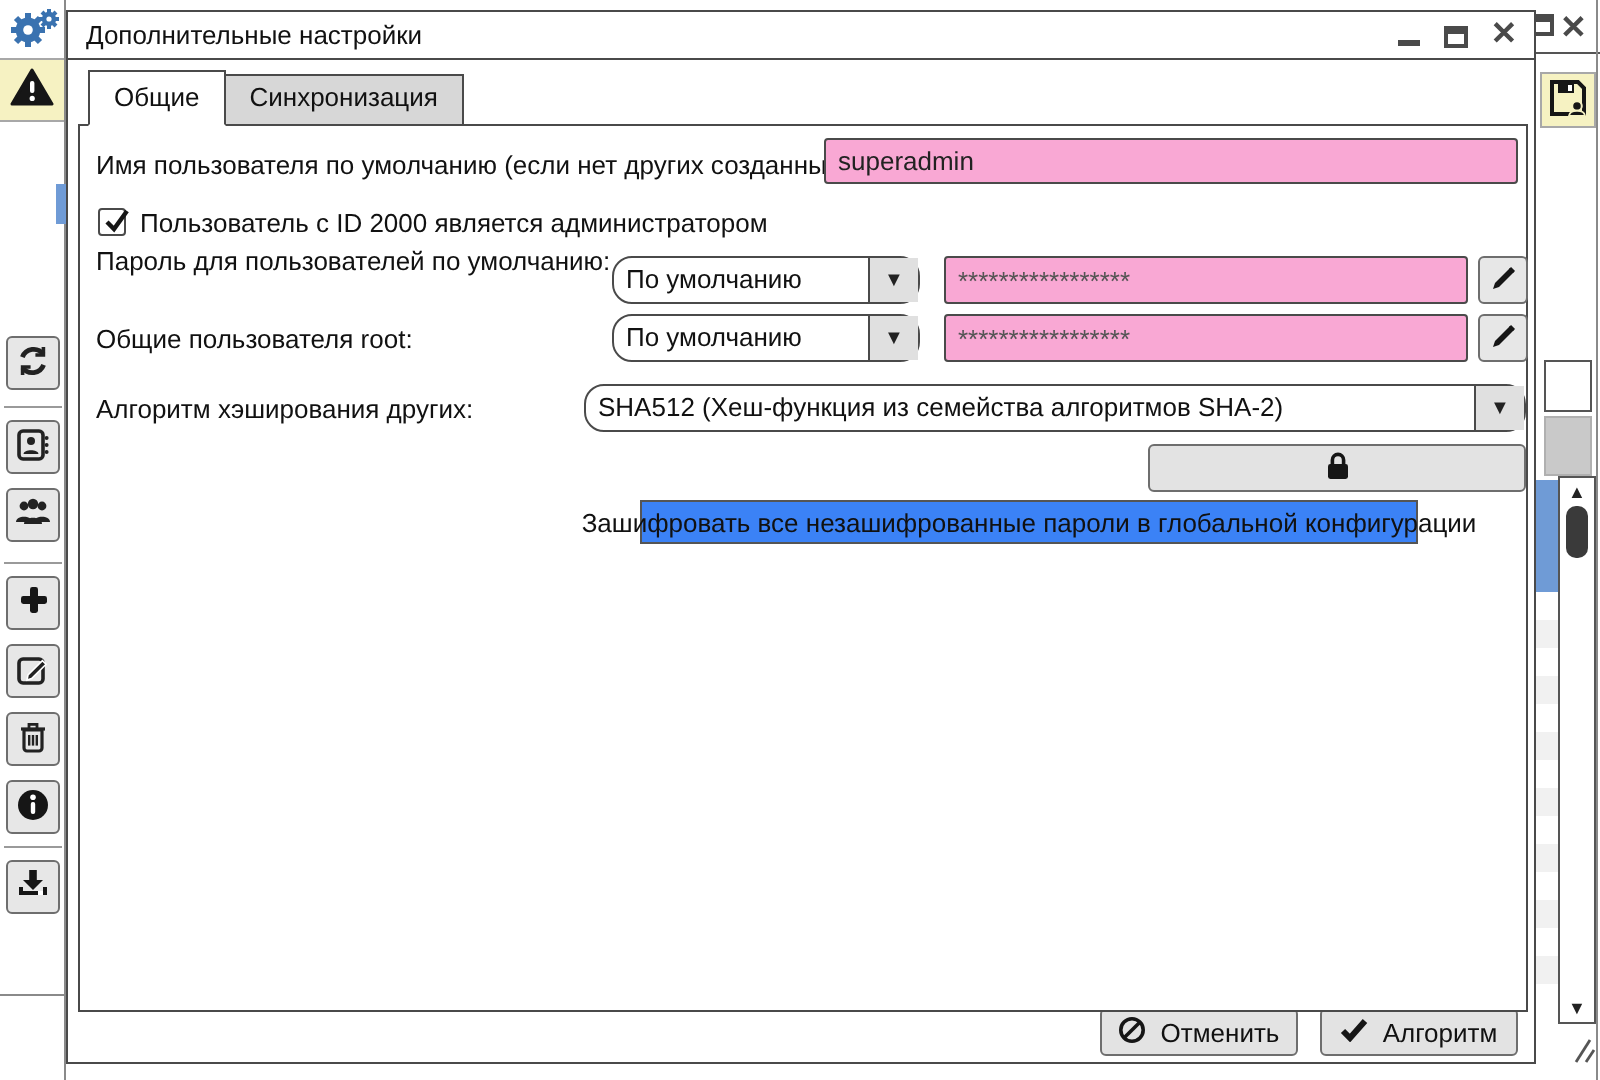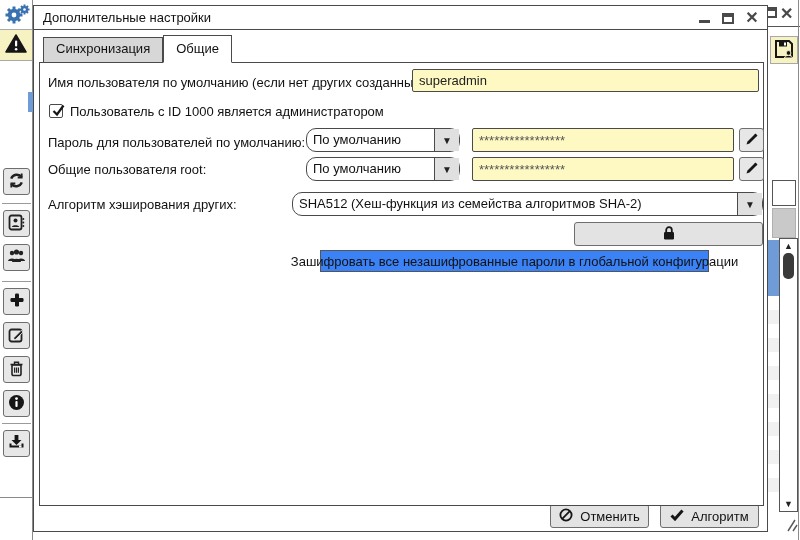--- a/index.html
+++ b/index.html
@@ -44,21 +44,21 @@
   .ic-close { font-size:16px; font-weight:bold; color:#4a4a4a; line-height:14px; }
 
   .tabbar { position:absolute; left:10px; top:29px; height:28px; display:flex; }
   .tab { padding:5px 12px 4px 12px; border:1px solid #4a4a4a; font-size:13px; }
   .tab.active { background:#fff; border-bottom:1px solid #fff; z-index:3; position:relative; margin-top:0; }
   .tab.inactive { background:#d7d7d7; margin-left:-1px; margin-top:2px; padding-top:3px; }
 
   .panel { position:absolute; left:5px; top:56px; width:725px; height:444px; border:1px solid #4a4a4a; background:#fff; z-index:2; }
 
   .lbl { position:absolute; font-size:13px; color:#111; white-space:nowrap; }
-  .field { position:absolute; background:#fef9c3; border:1px solid #4a4a4a; border-radius:2px; font-family:"Liberation Sans",sans-serif; font-size:13px; color:#222; padding:0 6px; }
+  .field { position:absolute; background:#f9a8d4; border:1px solid #4a4a4a; border-radius:2px; font-family:"Liberation Sans",sans-serif; font-size:13px; color:#222; padding:0 6px; }
   input.field { outline:none; }
   .combo { position:absolute; height:24px; border:1px solid #4a4a4a; border-radius:10px; background:#fff; display:flex; }
   .combo .val { flex:1; padding:3px 6px; font-size:13px; white-space:nowrap; overflow:hidden; }
   .combo .dd { width:25px; background:#e0e0e0; border-left:1px solid #4a4a4a; display:flex; align-items:center; justify-content:center; font-size:10px; color:#222; }
   .sq-btn { position:absolute; width:25px; height:24px; background:#e7e7e7; border:1px solid #6e6e6e; border-radius:3px; display:flex; align-items:center; justify-content:center; }
   .checkbox { position:absolute; width:14px; height:14px; background:#fff; border:1px solid #4a4a4a; border-radius:2px; }
   .checkbox svg { position:absolute; left:1px; top:-2px; }
 
   .btn { background:#e3e3e3; border:1px solid #6e6e6e; border-radius:3px; font-size:13px; color:#111; display:inline-flex; align-items:center; justify-content:center; gap:7px; font-family:"Liberation Sans",sans-serif; }
   .encrypt-btn { position:absolute; left:534px; top:159px; width:189px; height:24px; }
@@ -251,37 +251,37 @@
         <div class="wbtn">
             <span class="ic-max"></span>
           </div>
         <div class="wbtn">
             <span class="ic-close">✕</span>
           </div>
       </div>
     </div>
 
     <div class="tabbar">
+      <div class="tab active">Общие</div>
       <div class="tab inactive">Синхронизация</div>
-      <div class="tab active">Общие</div>
     </div>
 
     <div class="panel">
 
       <div class="lbl" style="left:8px; top:12px">Имя пользователя по умолчанию (если нет других созданных):</div>
       <input class="field" style="left: 372px; top: 6px; width: 347px; height: 23px;" value="superadmin">
 
       <span class="checkbox" style="left:9px; top:41px">
         <svg width="15" height="15" viewBox="0 0 15 15">
           <path d="M2.5 8 L6 11.5 L12.5 2.5" fill="none" stroke="#161616" stroke-width="2.2"></path>
         </svg>
       </span>
-      <div class="lbl" style="left:30px; top:41px">Пользователь с ID 1000 является администратором</div>
-
-      <div class="lbl" style="left:8px; top:72px">Пароль для пользователей по умолчанию:</div>
+      <div class="lbl" style="left:30px; top:41px">Пользователь с ID 2000 является администратором</div>
+
+      <div class="lbl" style="left:8px; top:60px">Пароль для пользователей по умолчанию:</div>
       <div class="combo" style="left:266px; top:65px; width:154px">
         <span class="val">По умолчанию</span>
         <span class="dd">▼</span>
       </div>
       <input class="field" style="left: 432px; top: 65px; width: 262px; height: 24px; color: rgb(85, 85, 85);" value="*****************">
       <div class="sq-btn" style="left:699px; top:65px">
         <span>
           <svg width="14" height="14" viewBox="0 0 14 14">
             <path d="M1.5 12.5 L2.5 9.5 L10 2 L12 4 L4.5 11.5 Z" fill="#161616"></path>
             <path d="M10 2 L12 4" stroke="#161616" stroke-width="1.5"></path>

